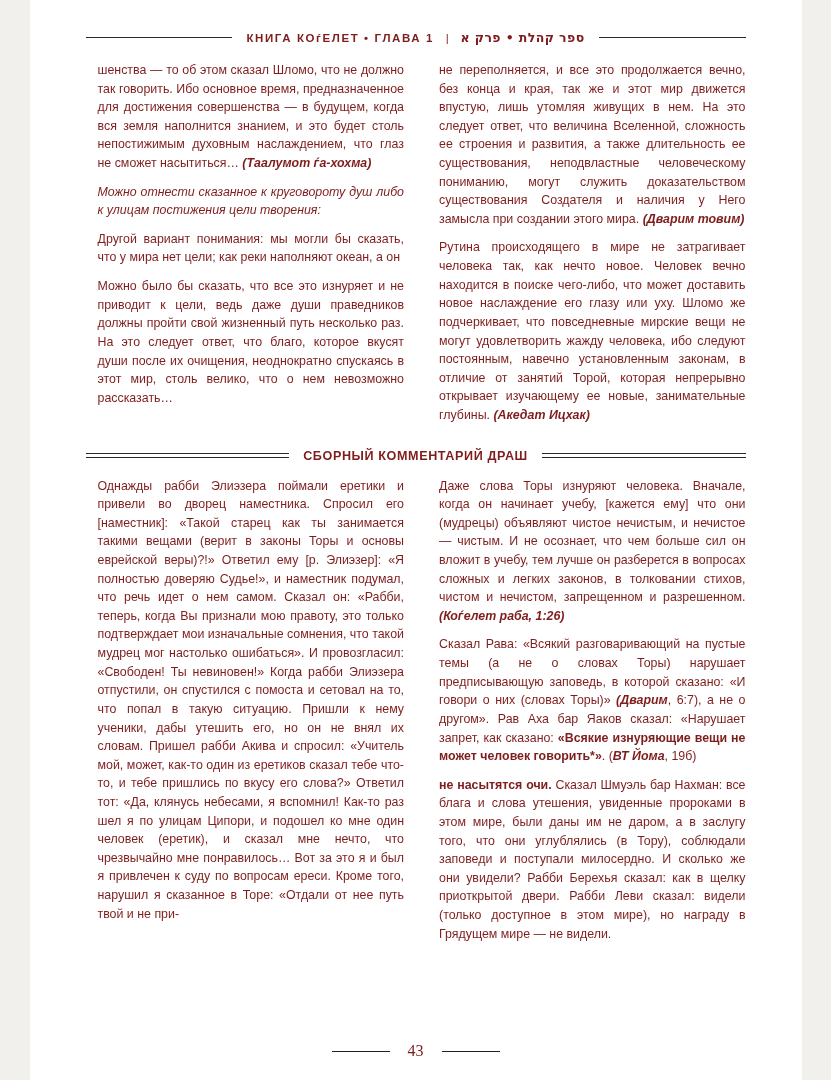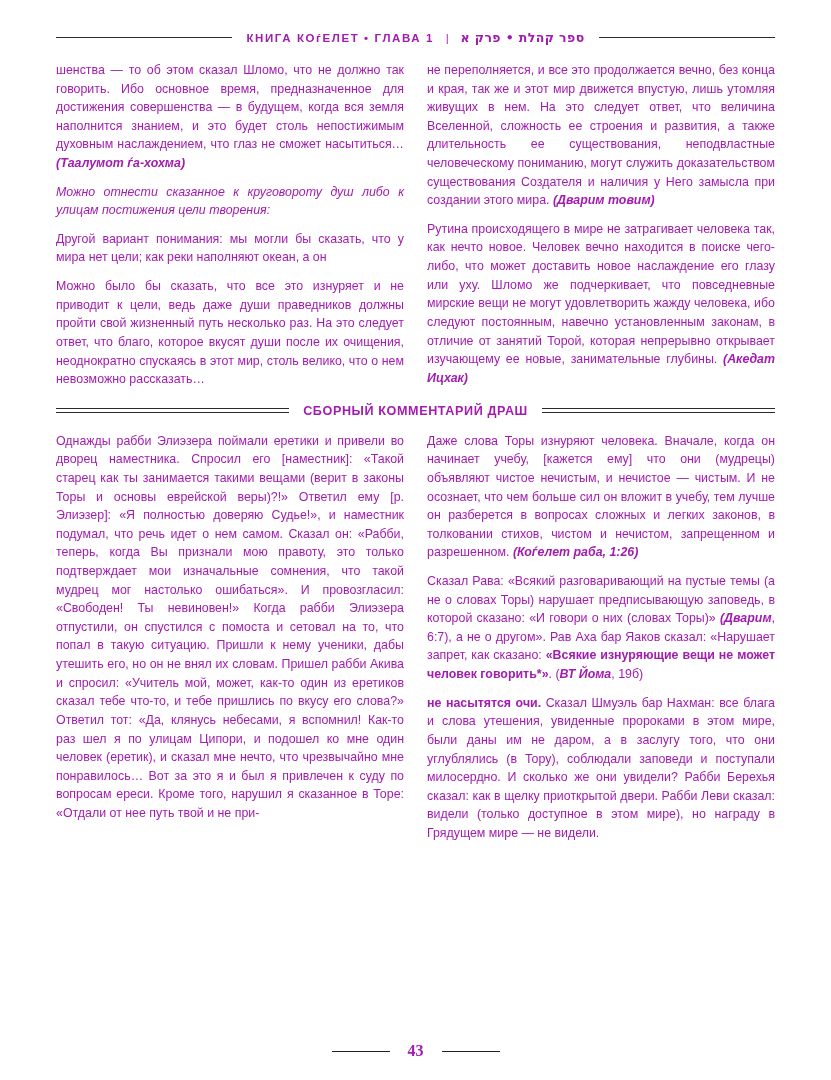--- a/index.html
+++ b/index.html
@@ -1,19 +1,19 @@
 <!DOCTYPE html>
 <html lang="ru"><head>
 <meta charset="utf-8">
 <style>
   html,body { margin:0; padding:0; background:#f2f0ec; }
   .page {
-    width:831px; height:1080px; margin:0 auto; background:#ffffff;
+    width:772px; height:1080px; margin:0 auto; background:#ffffff;
     position:relative; overflow:hidden; box-sizing:border-box;
-    font-family:"Liberation Sans", sans-serif; color:#a21caf;
+    font-family:"Liberation Sans", sans-serif; color:#7f1d1d;
   }
   
   .page-header {
     display:flex; align-items:center; gap:14px;
     padding:30px 56px 0 56px;
   }
   .rule { flex:1; height:0; border-top:1.3px solid #2a2a2a; }
   .header-title {
     white-space:nowrap; font-size:11.5px; font-weight:700;
     letter-spacing:1.6px;
@@ -23,43 +23,43 @@
     direction:rtl; unicode-bidi:isolate; letter-spacing:0.4px; font-size:12.5px;
     font-family:"DejaVu Sans", sans-serif;
   }
   
   .content { padding:16px 56px 0 56px; }
   .two-col { display:flex; gap:23px; }
   .col {
     flex:1; min-width:0; text-align:justify;
     font-size:12.4px; line-height:1.5;
   }
-  .para { margin:0 0 10px 0; }
+  .para { margin:0 0 10px 12px; }
   .para:last-child { margin-bottom:0; }
   .para.i { font-style:italic; }
   .i { font-style:italic; }
   .b { font-weight:700; }
   .bi { font-weight:700; font-style:italic; }
   
   .section-divider {
     display:flex; align-items:center; gap:14px;
-    margin:15px 0 14px 0;
+    margin:24px 0 14px 0;
   }
   .dbl-rule { flex:1; height:3px; border-top:1.2px solid #2a2a2a; border-bottom:1.2px solid #2a2a2a; }
   .divider-label {
     white-space:nowrap; font-size:12.6px; font-weight:700; letter-spacing:0.6px;
   }
   
   .page-footer {
     position:absolute; left:0; right:0; bottom:20px;
     display:flex; align-items:center; justify-content:center; gap:18px;
   }
   .foot-rule { width:58px; height:0; border-top:1.6px solid #222; }
   .page-number {
-    font-family:"Liberation Serif", serif; font-weight:700; font-size:16px;
+    font-family:"Liberation Serif", serif; font-weight:400; font-size:16px;
   }
 </style>
 </head>
 <body>
 
 <div class="page">
 
   <header class="page-header">
     <span class="rule"></span>
     <span class="header-title">

